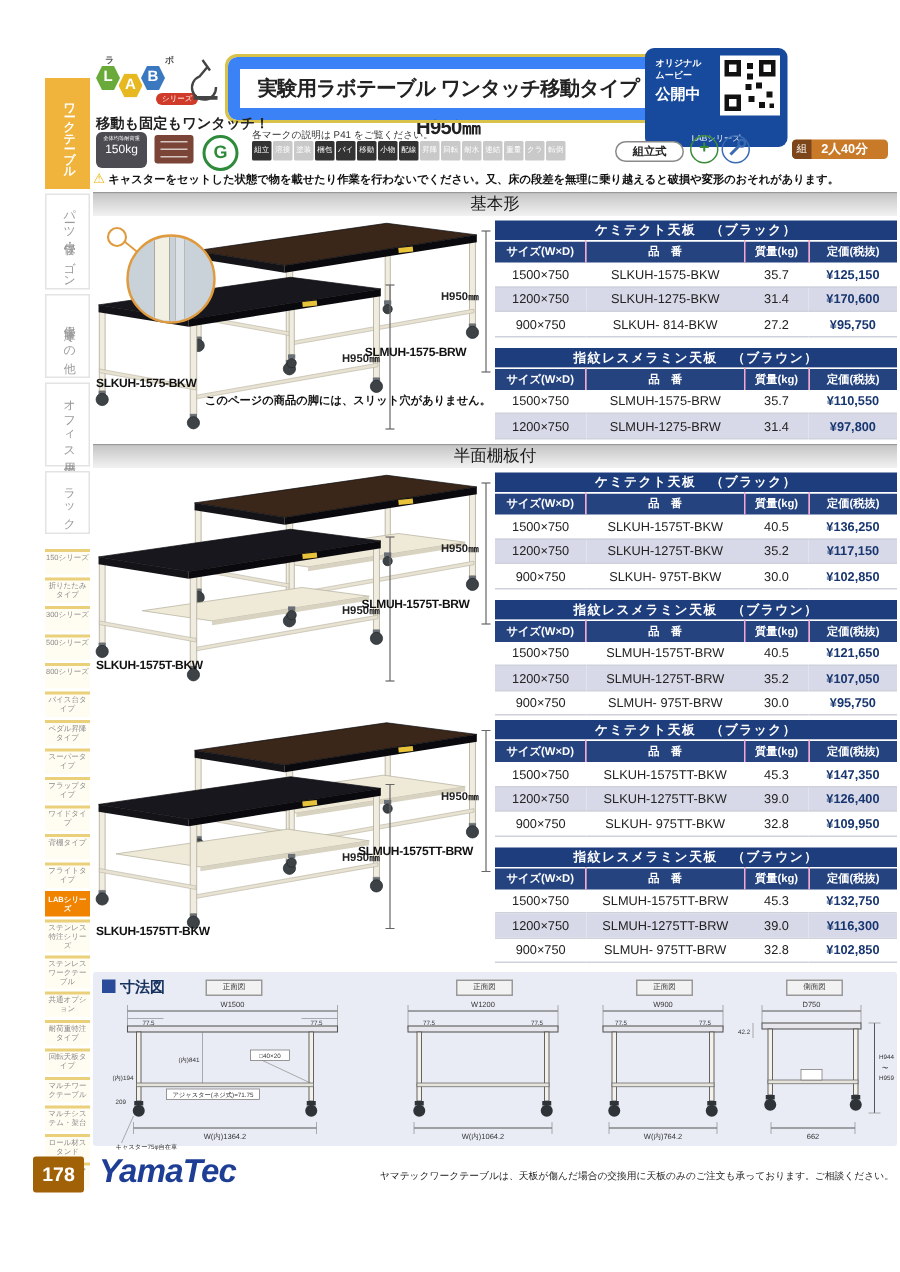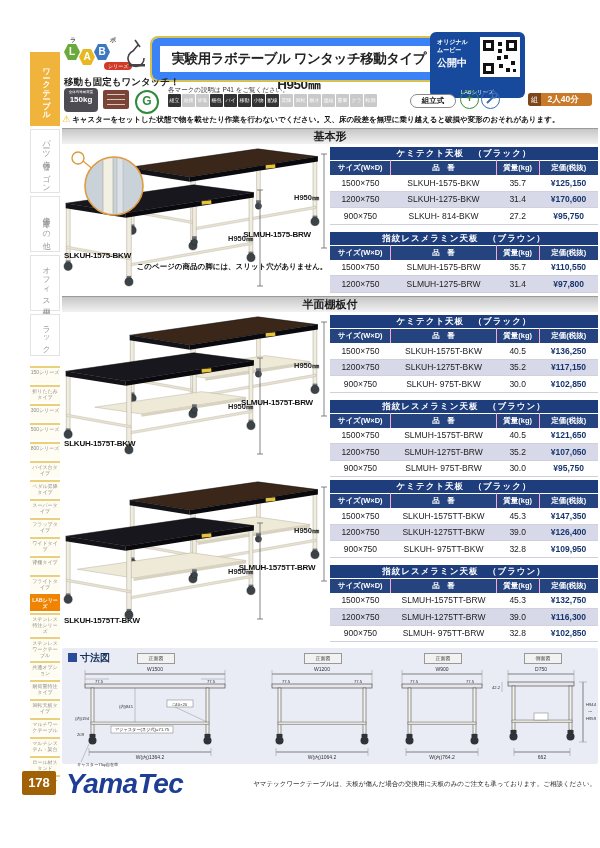--- a/index.html
+++ b/index.html
@@ -30,38 +30,38 @@
   .movie{left:430px;top:32px;width:95px;height:66px;background:#17499c;border-radius:6px;color:#fff}
   .movie .l{position:absolute;left:7px;font-weight:bold}
   .qr{position:absolute;right:5px;top:5px;width:40px;height:40px;background:#fff}
   .marksnote{left:168px;top:86px;font-size:6.5px;color:#333}
   .tile{width:13px;height:13px;margin-right:1px;color:#fff;font-size:5px;line-height:13px;text-align:center;
         display:inline-block;vertical-align:top;overflow:hidden;border-radius:1px}
   .tile.on{background:#333}
   .tile.off{background:#c9c9c9}
   .loadbadge{left:64px;top:88px;width:34px;height:24px;background:#4c4c52;border-radius:4px;color:#fff;text-align:center}
   .loadbadge .t{font-size:3.5px;line-height:5px;display:block;padding-top:2px}
-  .loadbadge .v{font-size:8px;font-weight:bold;line-height:9px;display:block}
+  .loadbadge .v{font-size:8px;font-weight:normal;line-height:9px;display:block}
   .browntile{left:103px;top:90px;width:26px;height:19px;background:#7a4536;border-radius:2px}
   .browntile i{display:block;height:1px;background:rgba(255,255,255,.7);margin:4px 4px 0}
   .gmark{left:135px;top:90px;width:20px;height:20px;border:2px solid #2e8b3a;border-radius:50%;
          color:#2e8b3a;font-weight:bold;font-size:12px;text-align:center;line-height:19px}
   .asmpill{left:410px;top:94px;width:44px;height:12px;border:1.3px solid #8a8a8a;border-radius:7px;
            font-size:7.5px;font-weight:bold;text-align:center;line-height:12px;background:#fff}
   .cir{top:90px;width:17px;height:17px;border-radius:50%;text-align:center;font-weight:bold}
   .timebadge{left:528px;top:93px;width:64px;height:13px;background:#c87a28;border-radius:3px;color:#fff;overflow:hidden}
   .timebadge .p{display:inline-block;background:#7c451a;width:13px;font-size:7px;line-height:13px;text-align:center;vertical-align:top}
   .timebadge .v{display:inline-block;font-size:8.5px;font-weight:bold;line-height:13px;padding-left:2px;vertical-align:top}
   .warn{left:62px;top:114px;font-size:7.5px;font-weight:bold;color:#111}
   .warn .wi{color:#e8b400;font-size:9px}
 
   
   .sec{position:absolute;left:62px;right:2px}
   .secbar{height:15px;background:linear-gradient(180deg,#c6c6c6,#f2f2f2);border-top:1px solid #9a9a9a;
-          text-align:center;font-size:11px;font-weight:bold;line-height:15px;color:#1a1a1a}
+          text-align:center;font-size:11px;font-weight:normal;line-height:15px;color:#1a1a1a}
   .secbody{position:absolute;top:16px;left:0;right:0;bottom:0}
   .illus{position:absolute;left:0;top:0;width:270px;height:150px}
   .illus svg{position:absolute;left:0;top:0}
   .leg{fill:#f0ecdf;stroke:#b5b09e;stroke-width:0.6}
   .rail{fill:#e7e2d2;stroke:#b5b09e;stroke-width:0.4}
   .shelf{fill:#efe9d8;stroke:#b5b09e;stroke-width:0.5}
   .shelfe{fill:#d8d2c0}
   .cmount{fill:#6a7076}
   .cwheel{fill:#3c4246;stroke:#22262a;stroke-width:0.5}
   .hdim{font-size:7.5px;font-weight:bold;fill:#222;font-family:inherit}
@@ -97,21 +97,21 @@
   .dthin{stroke:#888;stroke-width:0.45}
   .dt5{font-size:5px;fill:#333;font-family:inherit}
   .dt4{font-size:4.2px;fill:#333;font-family:inherit}
   .slab{fill:#e6e6ec;stroke:#555;stroke-width:0.7}
   .leg2{fill:#f3f1e9;stroke:#555;stroke-width:0.6}
   .rail2{fill:#e6e4da;stroke:#666;stroke-width:0.5}
   .cw2{fill:#2e3338}
   .boxlab{fill:#fff;stroke:#777;stroke-width:0.5}
 
   
-  .brand{left:66px;top:768px;font-size:28px;font-weight:bold;font-style:italic;color:#1e3e96;letter-spacing:-0.5px}
+  .brand{left:66px;top:768px;font-size:22px;font-weight:bold;font-style:italic;color:#1e3e96;letter-spacing:-0.5px}
   .fnote{right:4px;top:780px;font-size:6.5px;color:#222}
 </style>
 </head>
 <body>
 
 <div class="page">
 
   <div>
     <div id="vtabs">
         <div class="vtab active" style="top: 52px; height: 72px;">ワークテーブル</div>

